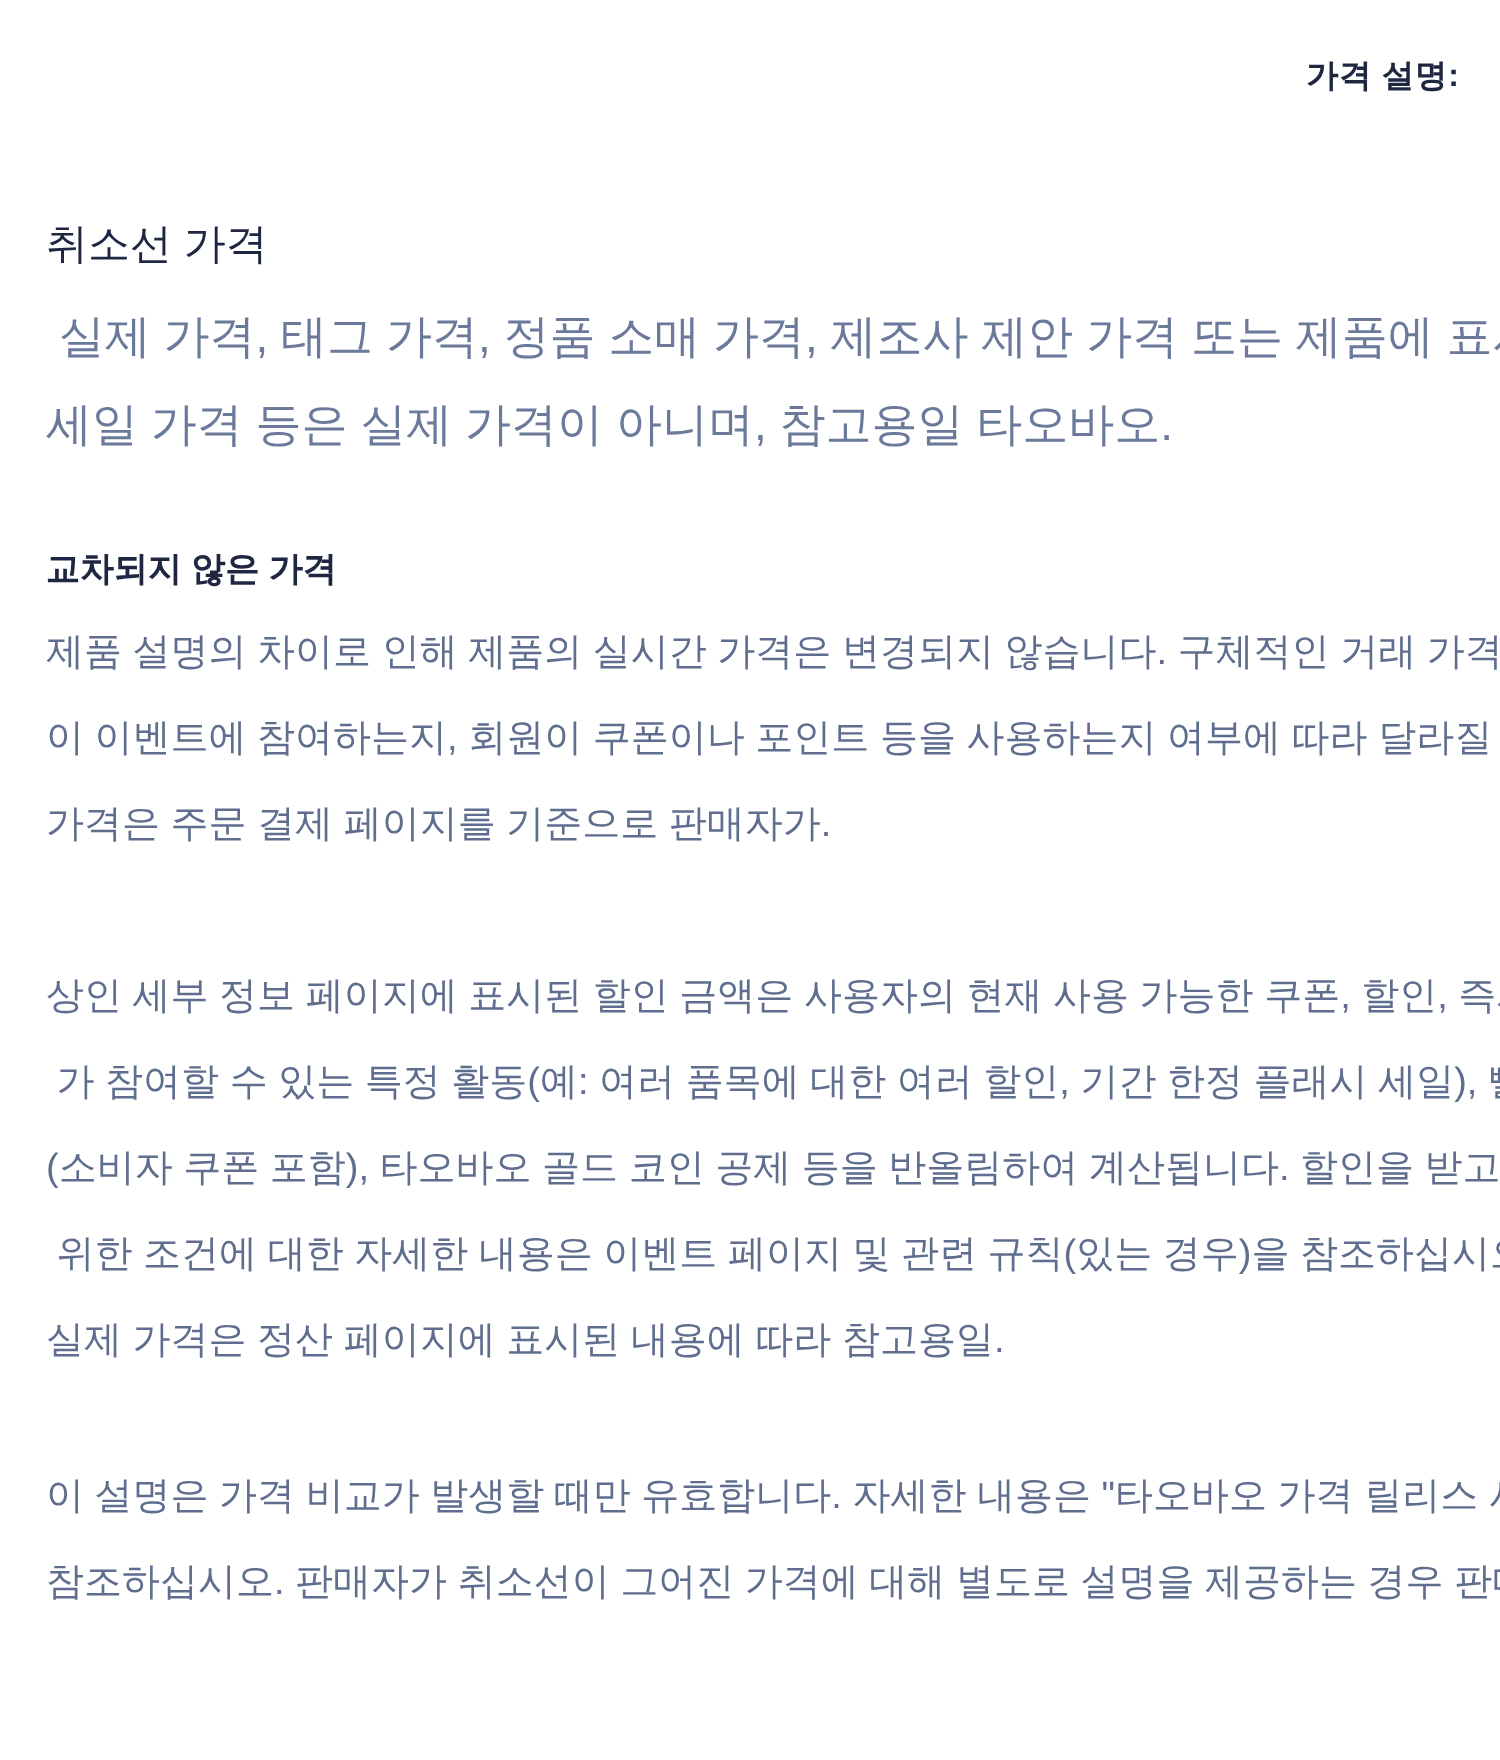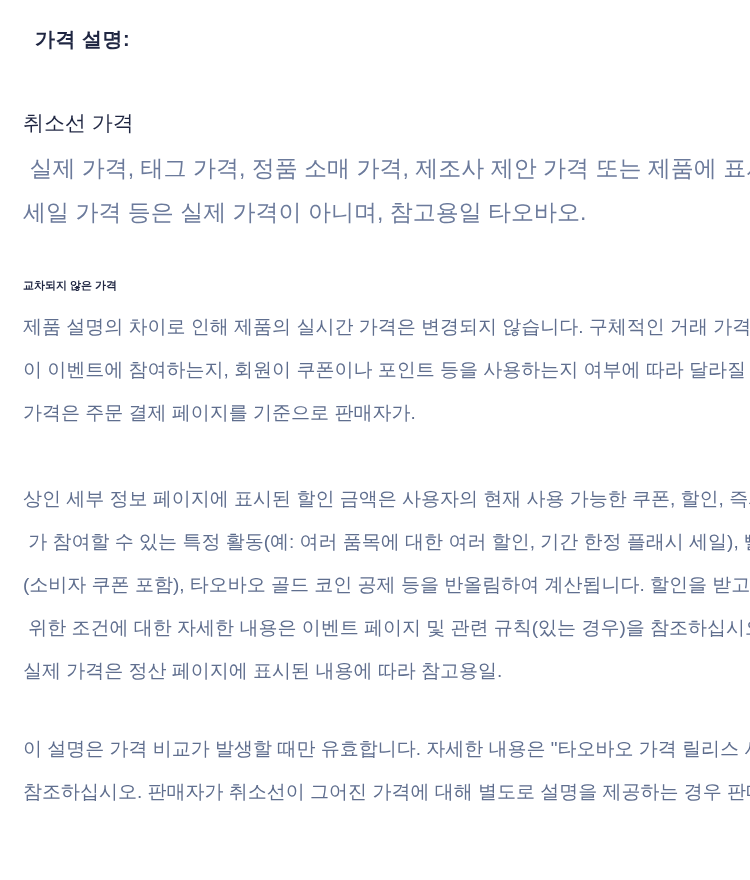--- a/index.html
+++ b/index.html
@@ -12,44 +12,45 @@
     width: 750px;
     height: 880px;
     overflow: hidden;
     box-sizing: border-box;
     padding: 0 20px 0 23px;
     background: var(--bg-color, #ffffff);
     font-family: "Liberation Sans", sans-serif;
     -webkit-font-smoothing: antialiased;
   }
   .page-title {
-    margin: 27px 0 0 12px;
-    font-size: 20px;
+    margin: 27px 0 0 2px;
+    font-size: 16px;
     line-height: 24px;
     font-weight: 700;
     color: var(--heading-color, #1f2642);
     letter-spacing: 0.5px;
+    text-align: right;
   }
   .section-heading {
     margin: 59px 0 0 0;
     font-size: 21px;
     line-height: 25px;
     font-weight: 400;
     color: var(--heading-color, #1f2642);
   }
   .lead-paragraph {
     margin-top: 11px;
     font-size: 23px;
     line-height: 44px;
     font-weight: 400;
     color: var(--lead-color, #6b7a9b);
   }
   .sub-heading {
     margin: 41px 0 0 0;
-    font-size: 11px;
+    font-size: 17px;
     line-height: 20px;
     font-weight: 700;
     color: var(--heading-color, #1f2642);
   }
   .body-paragraph {
     font-size: 19px;
     line-height: 43px;
     font-weight: 400;
     color: var(--body-color, #5f6e8e);
   }

